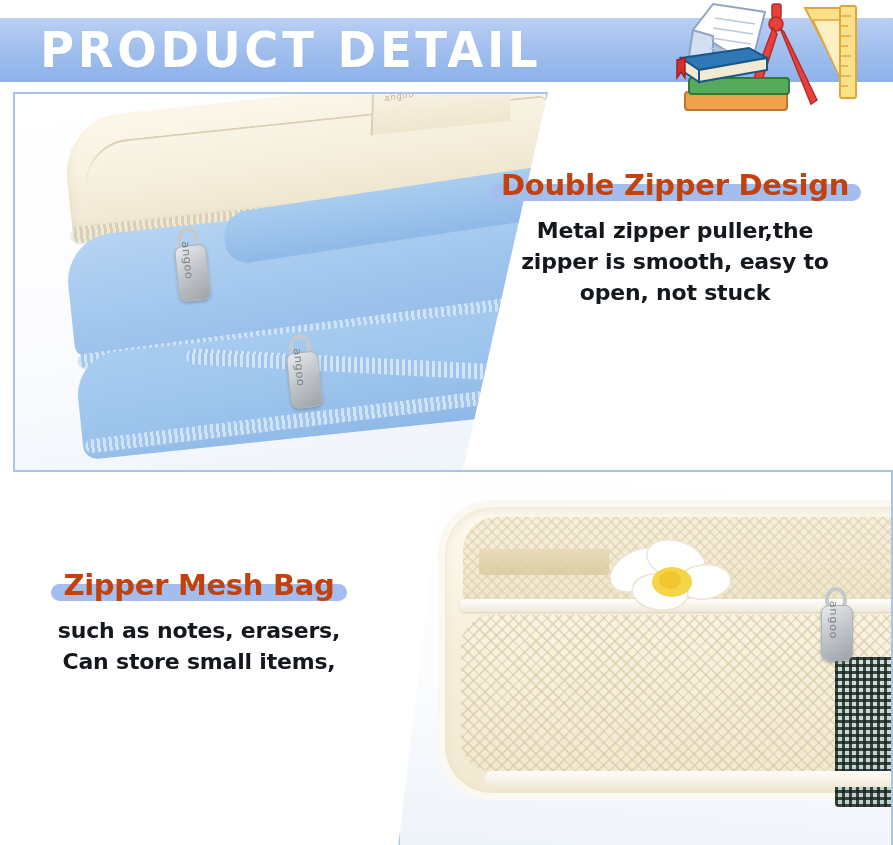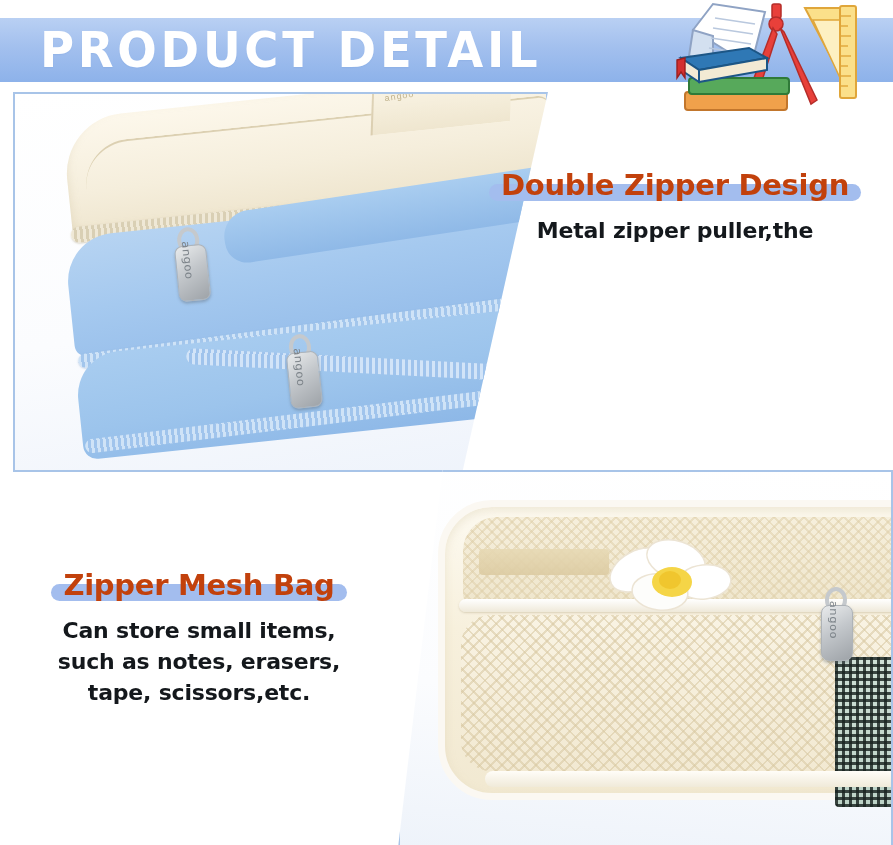--- a/index.html
+++ b/index.html
@@ -293,32 +293,33 @@
     </div>
   </div>
 
   <div class="block1">
     <div class="head-wrap">
       <div class="head-hl"></div>
       <div class="head">Double Zipper Design</div>
     </div>
     <div class="body-txt">
       <div>Metal zipper puller,the</div>
+      <div>zipper is smooth, easy to</div>
+      <div>open, not stuck</div>
     </div>
   </div>
 
   <div class="block2">
     <div class="head-wrap">
       <div class="head-hl"></div>
       <div class="head">Zipper Mesh Bag</div>
     </div>
     <div class="body-txt">
+      <div>such as notes, erasers,</div>
       <div>Can store small items,</div>
-      <div>such as notes, erasers,</div>
-      <div>tape, scissors,etc.</div>
     </div>
   </div>
 
   <div class="frame2">
     <div class="pc2">
       <div class="pc2-case">
         <div class="pc2-meshtop"></div>
         <div class="pc2-strap"></div>
         <div class="pc2-zipline"></div>
         <div class="pc2-meshpocket"></div>

